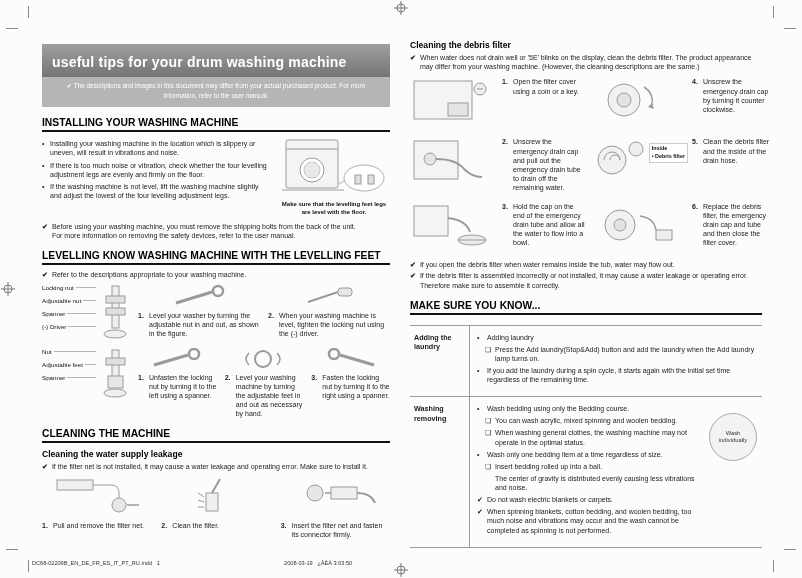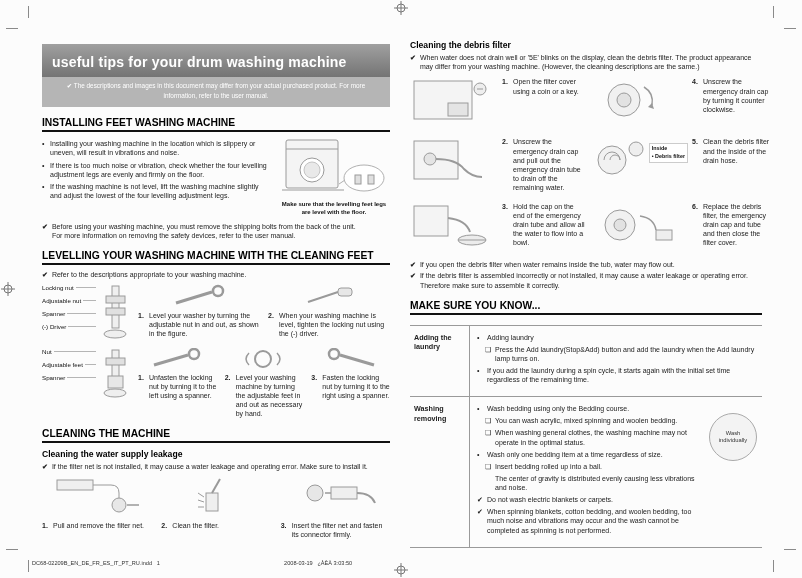--- a/index.html
+++ b/index.html
@@ -99,21 +99,21 @@
   <div class="crop" style="left:773px;top:560px;width:1px;height:12px"></div>
 
   <div class="col-left">
 
     <div class="banner">
       <div class="banner-title">useful tips for your drum washing machine</div>
       <div class="banner-note">✔ The descriptions and images in this document may differ from your actual purchased product. For more information, refer to the user manual.</div>
     </div>
 
     <div>
-      <div class="h-rule">INSTALLING FEET WASHING MACHINE</div>
+      <div class="h-rule">INSTALLING YOUR WASHING MACHINE</div>
       <div class="flexrow">
         <ul class="bullets t" style="flex:1">
           <li>
               <span class="m">•</span>
               <span>Installing your washing machine in the location which is slippery or uneven, will result in vibrations and noise.</span>
             </li>
           <li>
               <span class="m">•</span>
               <span>If there is too much noise or vibration, check whether the four levelling adjustment legs are evenly and firmly on the floor.</span>
             </li>
@@ -140,21 +140,21 @@
       <div class="checknote t">
         <span class="m">✔</span>
         <div>
           <div>Before using your washing machine, you must remove the shipping bolts from the back of the unit.</div>
           <div>For more information on removing the safety devices, refer to the user manual.</div>
         </div>
       </div>
     </div>
 
     <div>
-      <div class="h-rule">LEVELLING YOUR WASHING MACHINE WITH THE CLEANING FEET</div>
+      <div class="h-rule">LEVELLING KNOW WASHING MACHINE WITH THE LEVELLING FEET</div>
       <div class="checknote t" style="margin:2px 0 4px">
         <span class="m">✔</span>
         <span>Refer to the descriptions appropriate to your washing machine.</span>
       </div>
 
       <div class="diag">
         <div class="lab-col">
           <div class="lab-list">
             <div class="lab">
                 <span>Locking nut</span>

